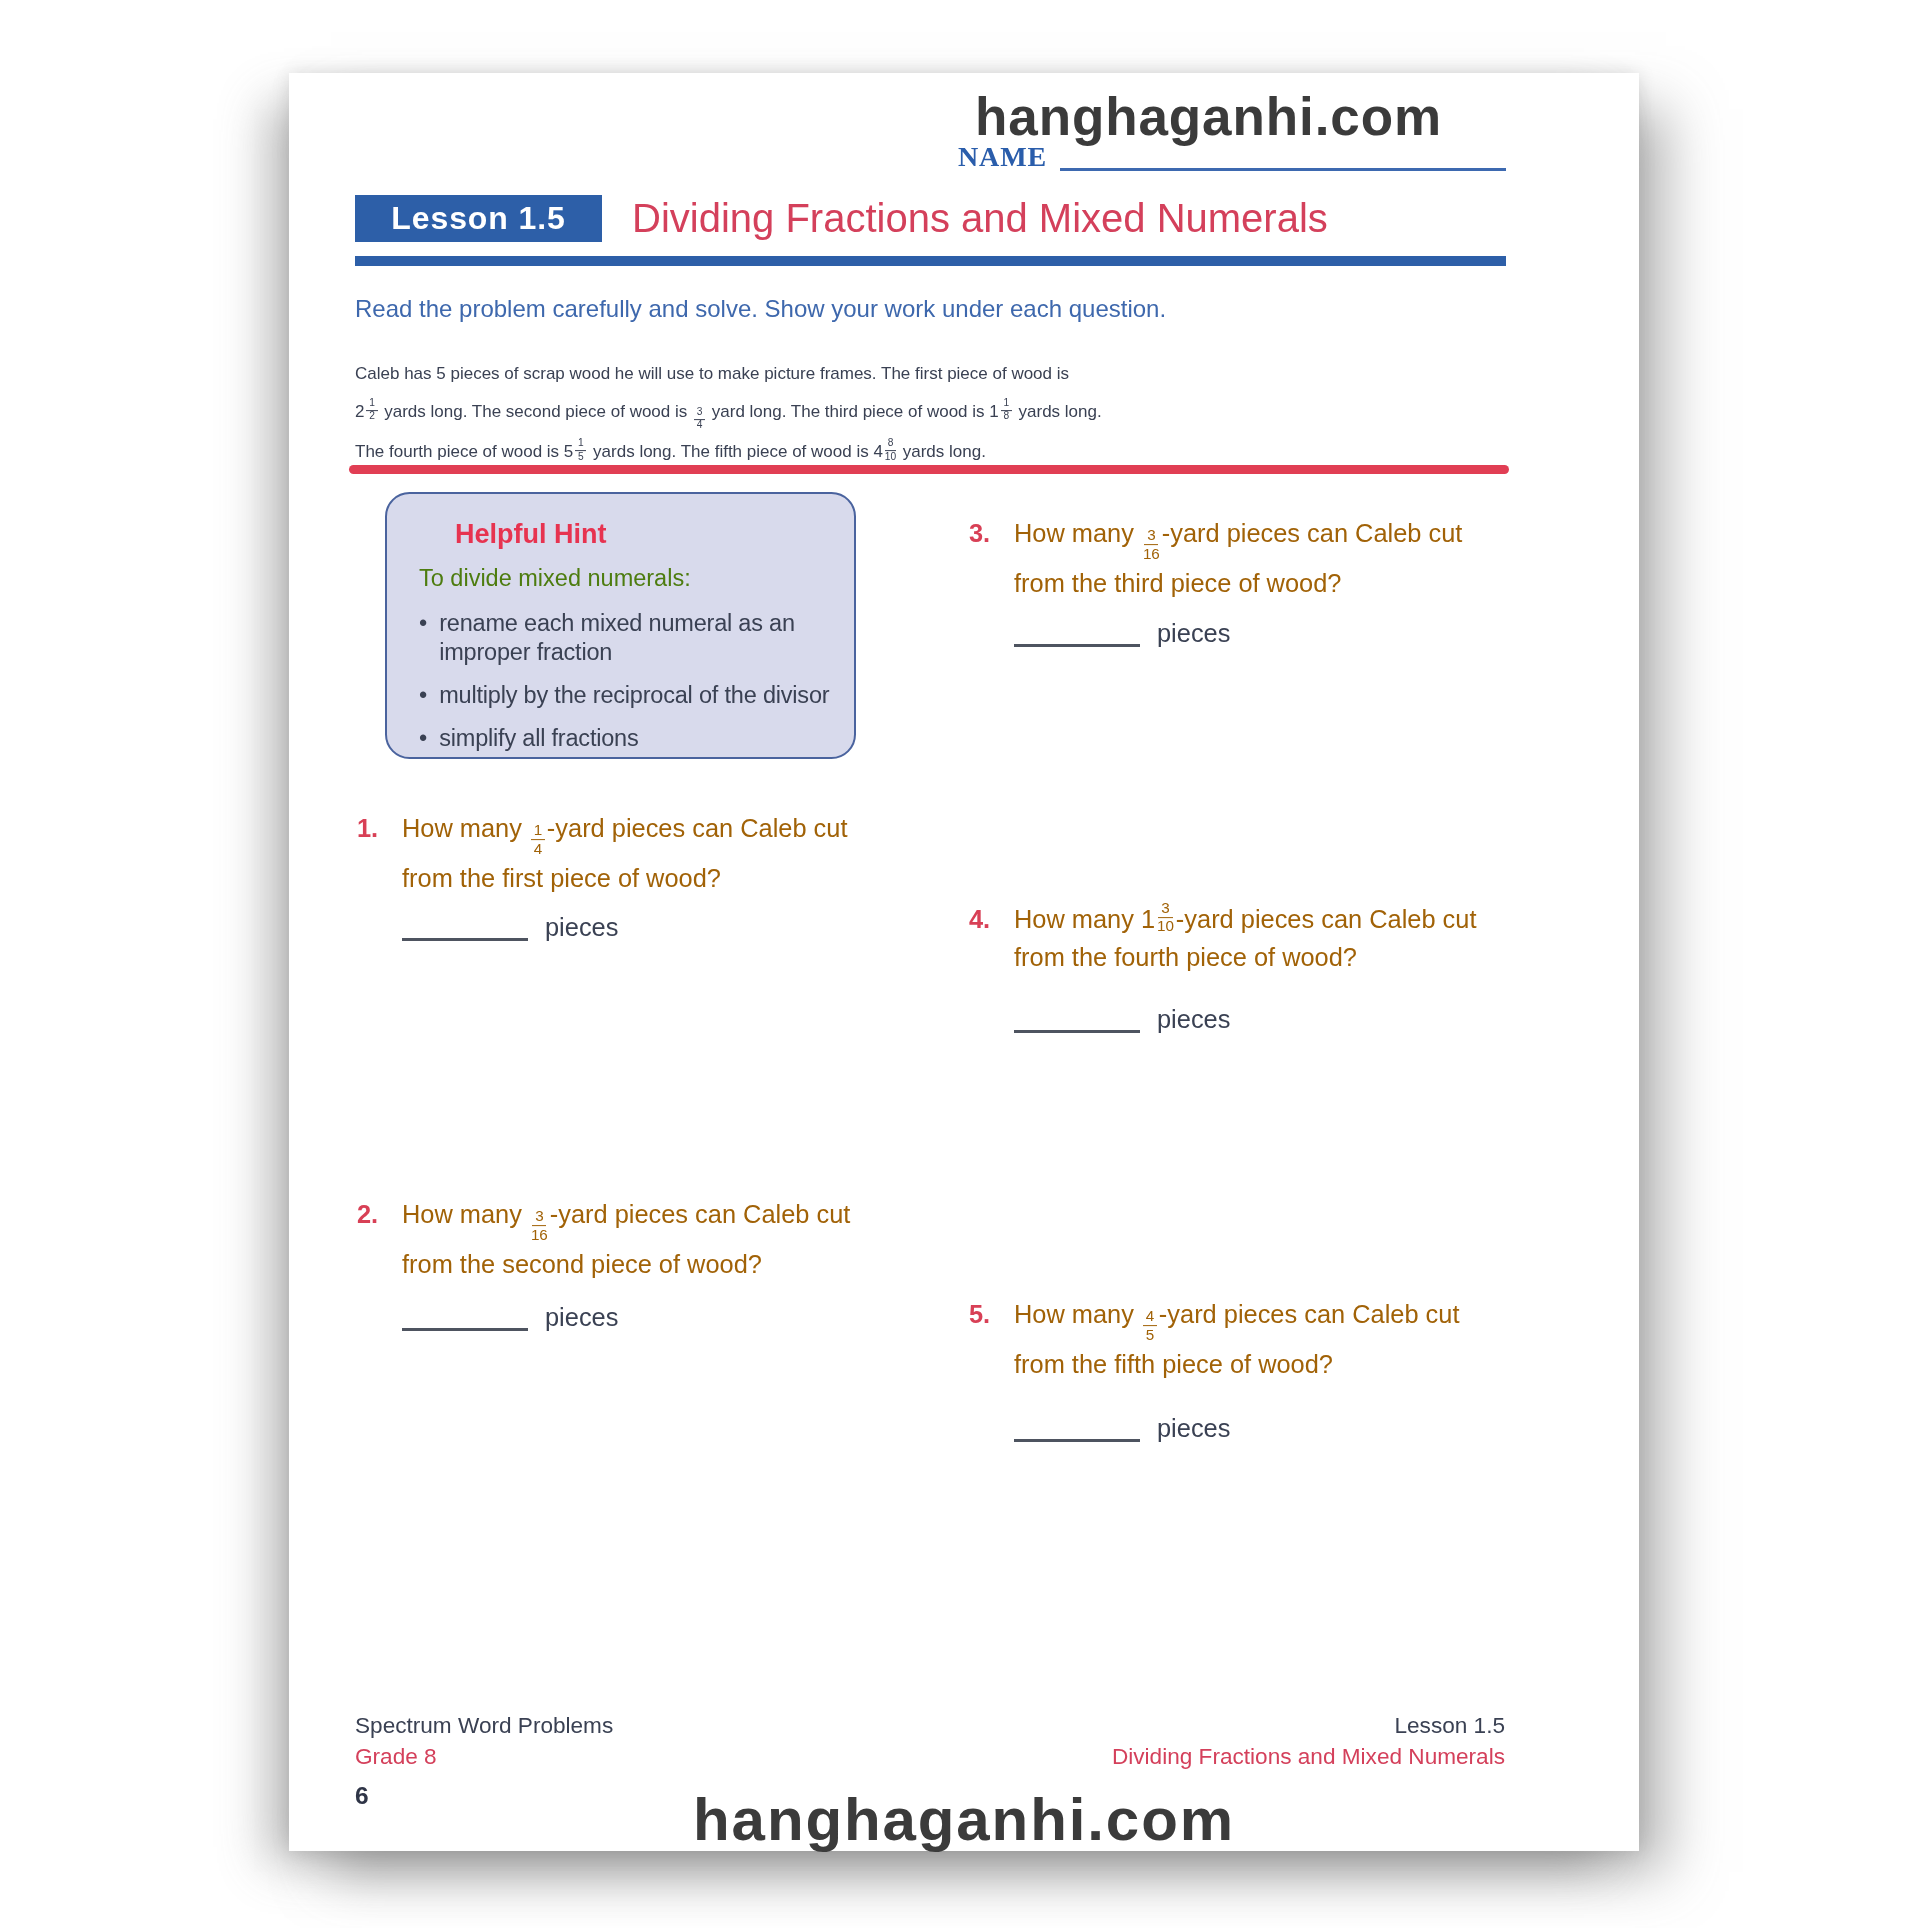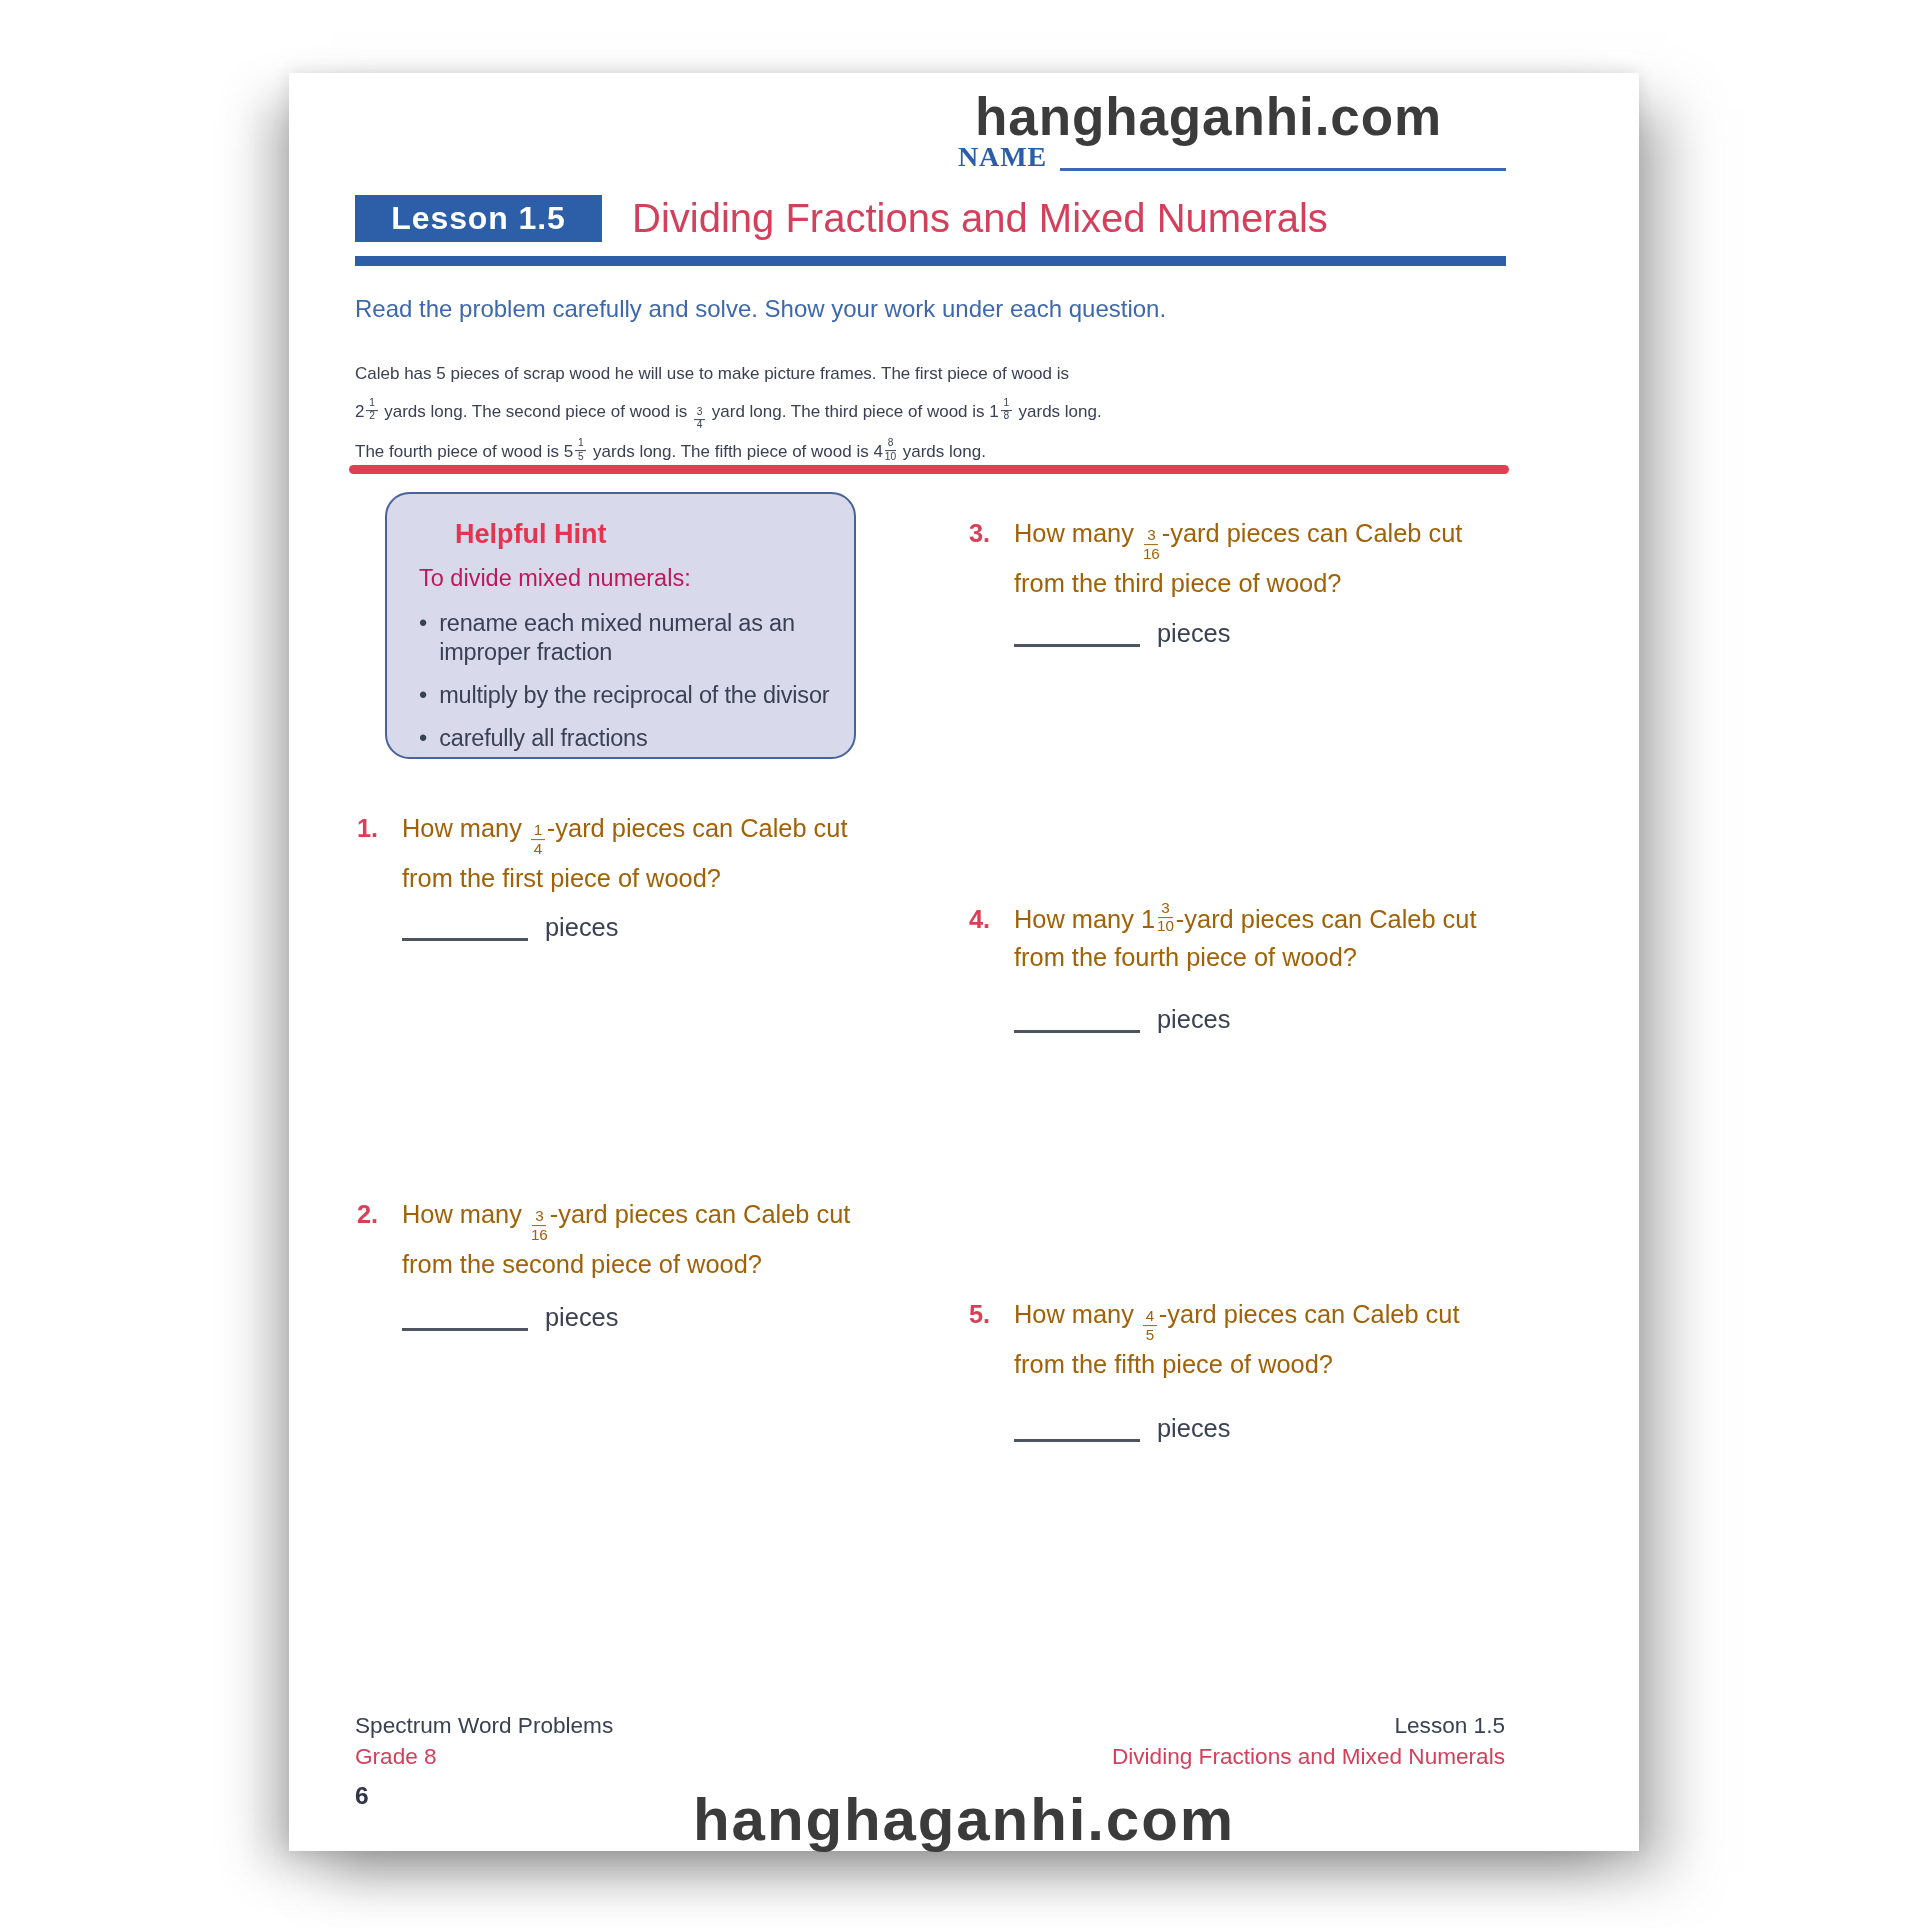--- a/index.html
+++ b/index.html
@@ -33,21 +33,21 @@
 
   .instruction{position:absolute;left:66px;top:222px;font-size:24px;color:#3e68ad;white-space:nowrap;}
   .problem{position:absolute;left:66px;top:282px;width:1177px;font-size:17px;line-height:38px;color:#3a4153;}
 
   .red-bar{position:absolute;left:60px;top:392px;width:1160px;height:8.5px;background:#e13e54;border-radius:4.7px;}
 
   
   .hint-box{position:absolute;left:96px;top:419px;width:471px;height:267px;box-sizing:border-box;
     background:#d8daec;border:2.8px solid #4a639e;border-radius:24.5px;padding:24.5px 21px 0 32px;}
   .hint-title{font-size:27px;font-weight:bold;color:#e73350;margin-left:36px;}
-  .hint-intro{margin-top:15px;font-size:23.5px;color:#be185d;}
+  .hint-intro{margin-top:15px;font-size:23.5px;color:#4d7c0f;}
   .hint-list{margin:17px 0 0 0;padding:0;list-style:none;}
   .hint-list li{display:flex;font-size:23.5px;line-height:29px;color:#3a4153;margin-bottom:14px;letter-spacing:-0.2px;}
   .hint-list .dot{flex:none;margin-right:12.2px;}
 
   
   .question{position:absolute;display:flex;align-items:flex-start;}
   .q-num{flex:none;width:45px;font-size:25.4px;font-weight:bold;color:#d84056;line-height:38px;}
   .q-text{font-size:25.4px;line-height:38px;color:#a16207;}
 
   .answer{position:absolute;display:flex;align-items:flex-end;text-align:center;}
@@ -130,21 +130,21 @@
         <li>
           <span class="dot">•</span>
           <span>rename each mixed numeral as an improper fraction</span>
         </li>
         <li>
           <span class="dot">•</span>
           <span>multiply by the reciprocal of the divisor</span>
         </li>
         <li>
           <span class="dot">•</span>
-          <span>carefully all fractions</span>
+          <span>simplify all fractions</span>
         </li>
       </ul>
     </div>
 
     <div class="question" style="left:68px;top:736px;width:565px;">
       <span class="q-num">1.</span>
       <div class="q-text">How many <span class="mixed">
             <span class="frac">
               <span class="num">1</span>
               <span class="den">4</span>

